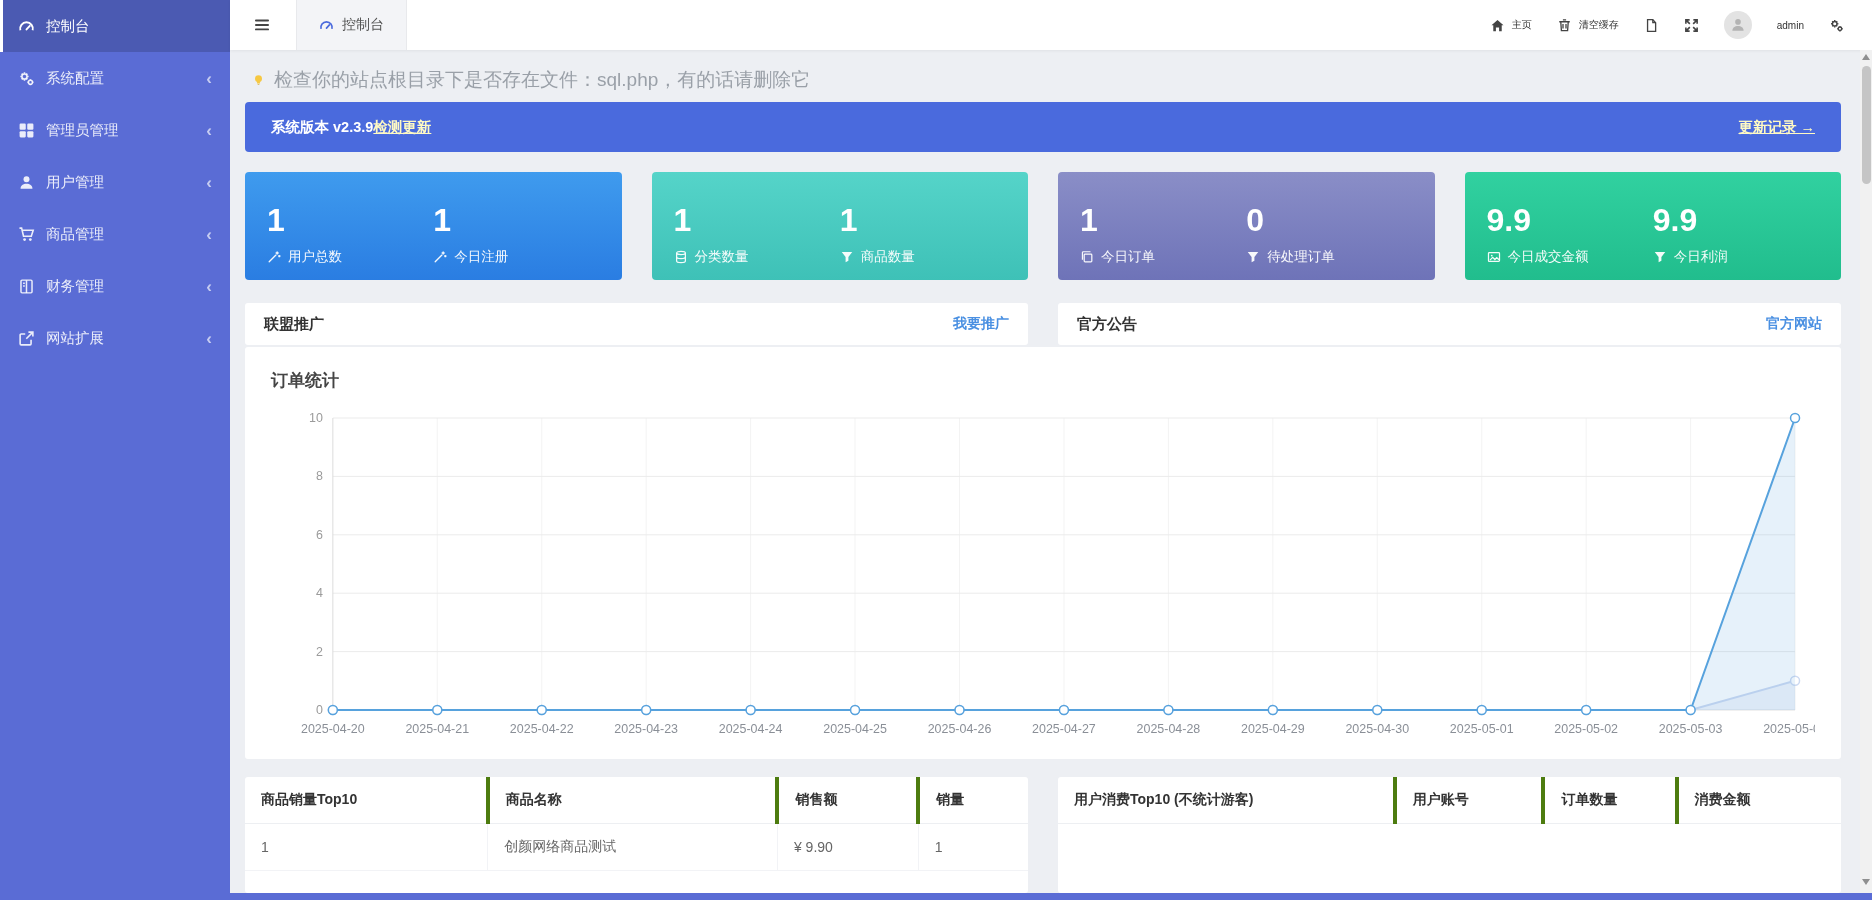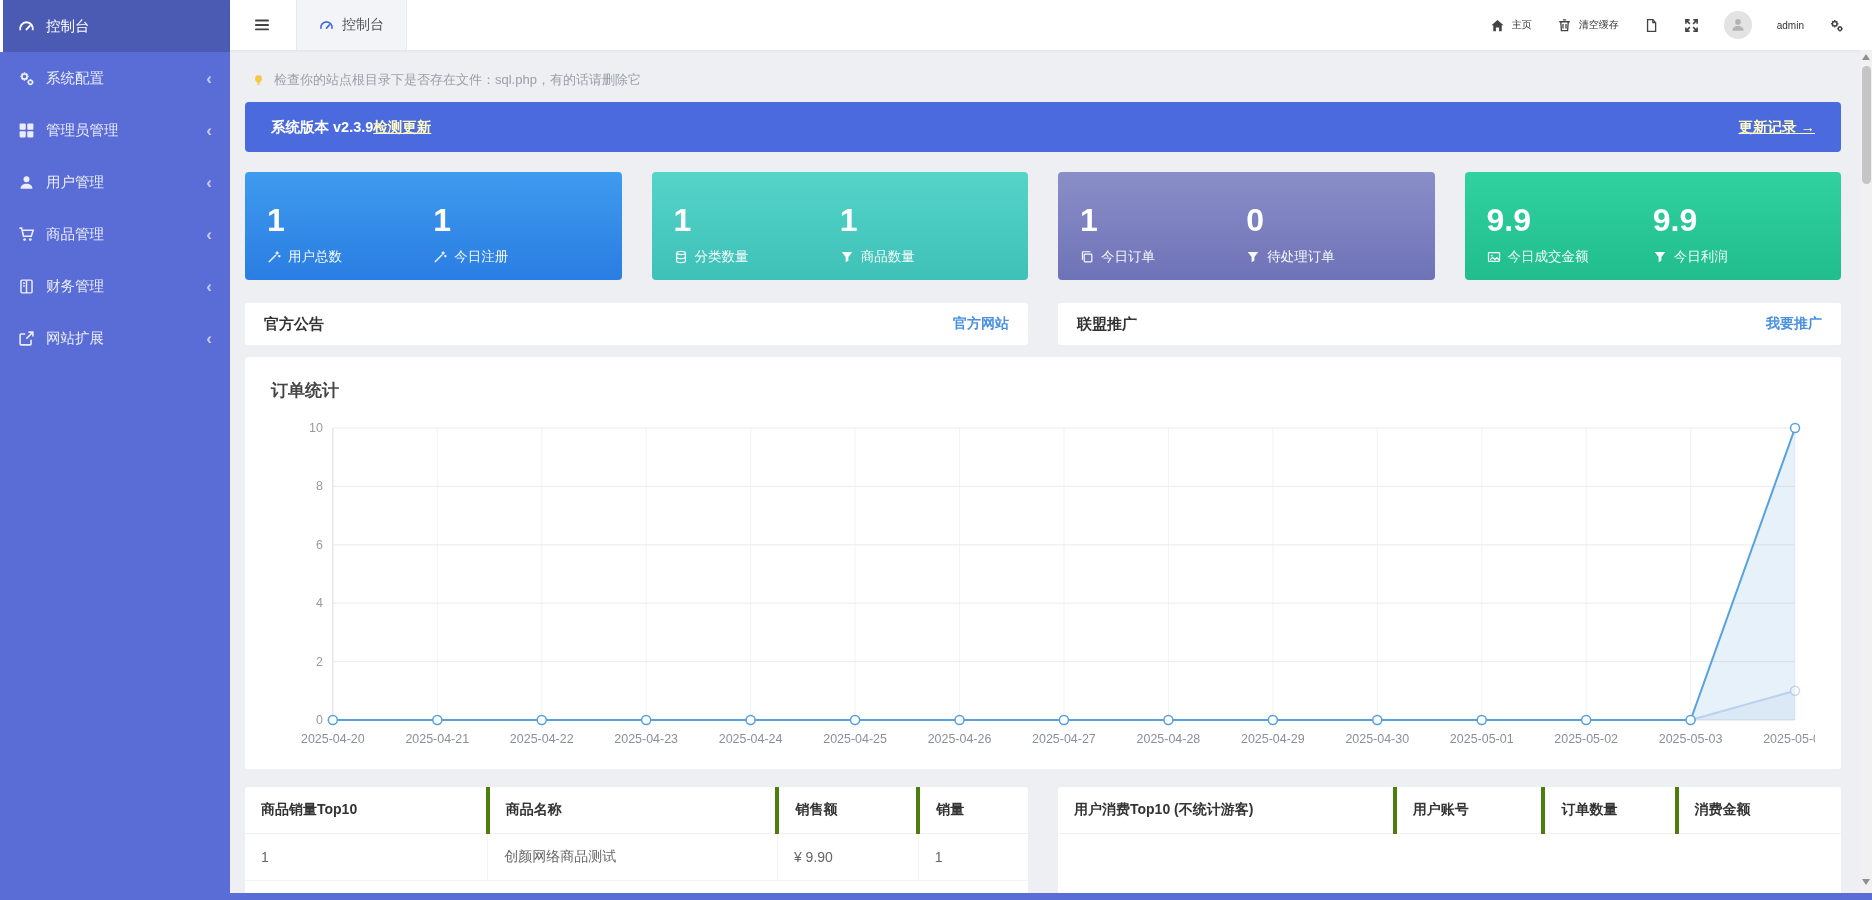--- a/index.html
+++ b/index.html
@@ -27,39 +27,39 @@
   .tab .t-icon{width:15px;height:15px;color:#4a6add}
   .topbar-right{margin-left:auto;display:flex;align-items:center;gap:25px;padding-right:28px;font-size:10px;color:#333}
   .tb-item{display:flex;align-items:center;gap:7px;cursor:pointer;color:#333}
   .tb-icon{width:15px;height:15px;color:#444}
   .avatar{width:28px;height:28px;border-radius:50%;background:#e3e3e3;display:flex;align-items:center;justify-content:center;cursor:pointer}
   .avatar .av-icon{width:16px;height:16px;color:#b3b3b3}
   .username{cursor:pointer}
 
   
   .content{flex:1;padding:0 31px 0 15px;position:relative;overflow:hidden}
-  .notice{margin:16px 6px 8px;display:flex;align-items:center;gap:8px;color:#9aa0a8;font-size:13px;height:28px}
+  .notice{margin:16px 6px 8px;display:flex;align-items:center;gap:8px;color:#9aa0a8;font-size:19px;height:28px}
   .notice .nb-icon{width:15px;height:15px;flex-shrink:0}
   .banner{height:50px;background:#4a6add;border-radius:4px;display:flex;align-items:center;justify-content:space-between;padding:0 26px;color:#fff;font-weight:bold;font-size:14.5px}
   .banner a{color:#fef9c3;text-decoration:underline;cursor:pointer;font-weight:bold}
   .banner .b-left{display:flex;align-items:center}
 
   .cards{display:grid;grid-template-columns:repeat(4,1fr);gap:30px;margin-top:20px}
   .stat-card{height:108px;border-radius:4px;color:#fff;display:flex;padding:16px 22px 14px}
   .metric{flex:1;display:flex;flex-direction:column;justify-content:flex-end}
   .m-value{font-size:32px;font-weight:600;line-height:1.2;margin-bottom:9px}
   .m-label{display:flex;align-items:center;gap:7px;font-size:13.5px;opacity:.95}
   .m-icon{width:14px;height:14px}
 
   .panels{display:grid;grid-template-columns:1fr 1fr;gap:30px;margin-top:23px}
   .panel{height:42px;background:#fff;border-radius:3px;display:flex;align-items:center;justify-content:space-between;padding:0 19px}
   .panel-title{font-size:15px;font-weight:bold;color:#333}
   .panel a{color:#4a90e2;font-size:14px;font-weight:bold;text-decoration:none;cursor:pointer}
 
-  .chart-card{margin-top:12px;background:#fff;border-radius:3px;padding:20px 26px 6px;height:412px}
+  .chart-card{margin-top:2px;background:#fff;border-radius:3px;padding:20px 26px 6px;height:412px}
   .chart-title{font-size:17px;font-weight:bold;color:#444;margin:2px 0 12px}
   #chart{width:100%;height:344px}
 
   .tables{display:grid;grid-template-columns:1fr 1fr;gap:30px;margin-top:18px;height:116px}
   .table-card{background:#fff;border-radius:3px;overflow:hidden}
   .table-card table{width:100%;border-collapse:collapse;font-size:14px;table-layout:fixed}
   .table-card th{font-weight:bold;color:#333;text-align:left;padding:14px 16px;border-bottom:1px solid #edeff2;border-right:4px solid #4d7c0f;white-space:nowrap;overflow:hidden}
   .table-card th:last-child,.table-card td:last-child{border-right:none}
   .table-card td{color:#666;padding:14px 16px;border-bottom:1px solid #f2f3f6;border-right:1px solid #f2f3f6;white-space:nowrap;overflow:hidden}
 
@@ -350,26 +350,26 @@
                   </svg>
                 </span>
           <span>今日利润</span>
         </div>
       </div>
   </div>
         </div>
 
       <div class="panels">
         <div class="panel">
+          <span class="panel-title">联盟推广</span>
+          <a>我要推广</a>
+        </div>
+        <div class="panel">
           <span class="panel-title">官方公告</span>
           <a>官方网站</a>
-        </div>
-        <div class="panel">
-          <span class="panel-title">联盟推广</span>
-          <a>我要推广</a>
         </div>
       </div>
 
       <div class="chart-card">
         <div class="chart-title">订单统计</div>
         <svg id="chart" preserveAspectRatio="none" viewBox="0 0 1548 344">
             <line x1="166.71428571428572" y1="14" x2="166.71428571428572" y2="306" stroke="#f3f3f3"></line>
             <line x1="271.42857142857144" y1="14" x2="271.42857142857144" y2="306" stroke="#f3f3f3"></line>
             <line x1="376.14285714285717" y1="14" x2="376.14285714285717" y2="306" stroke="#f3f3f3"></line>
             <line x1="480.85714285714283" y1="14" x2="480.85714285714283" y2="306" stroke="#f3f3f3"></line>

